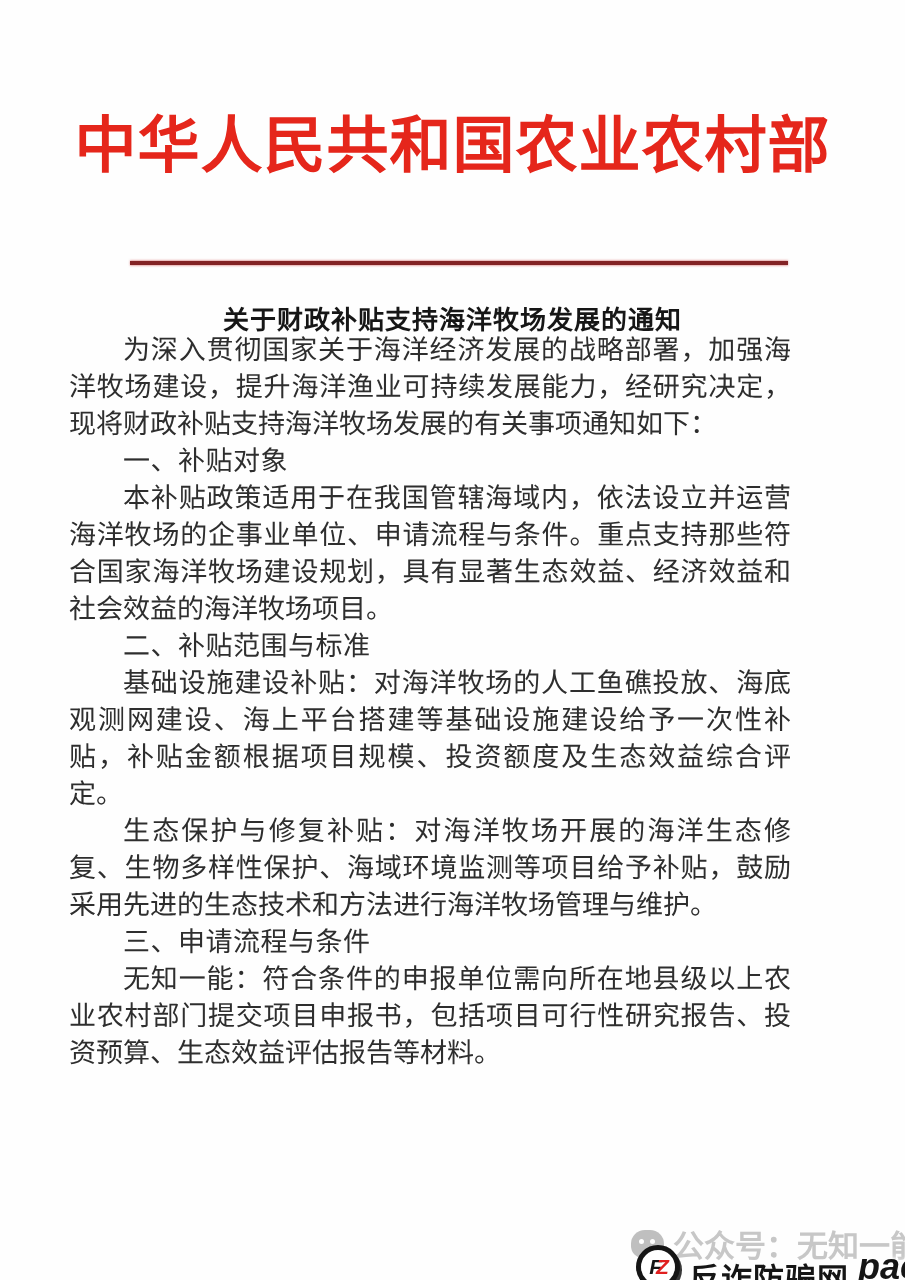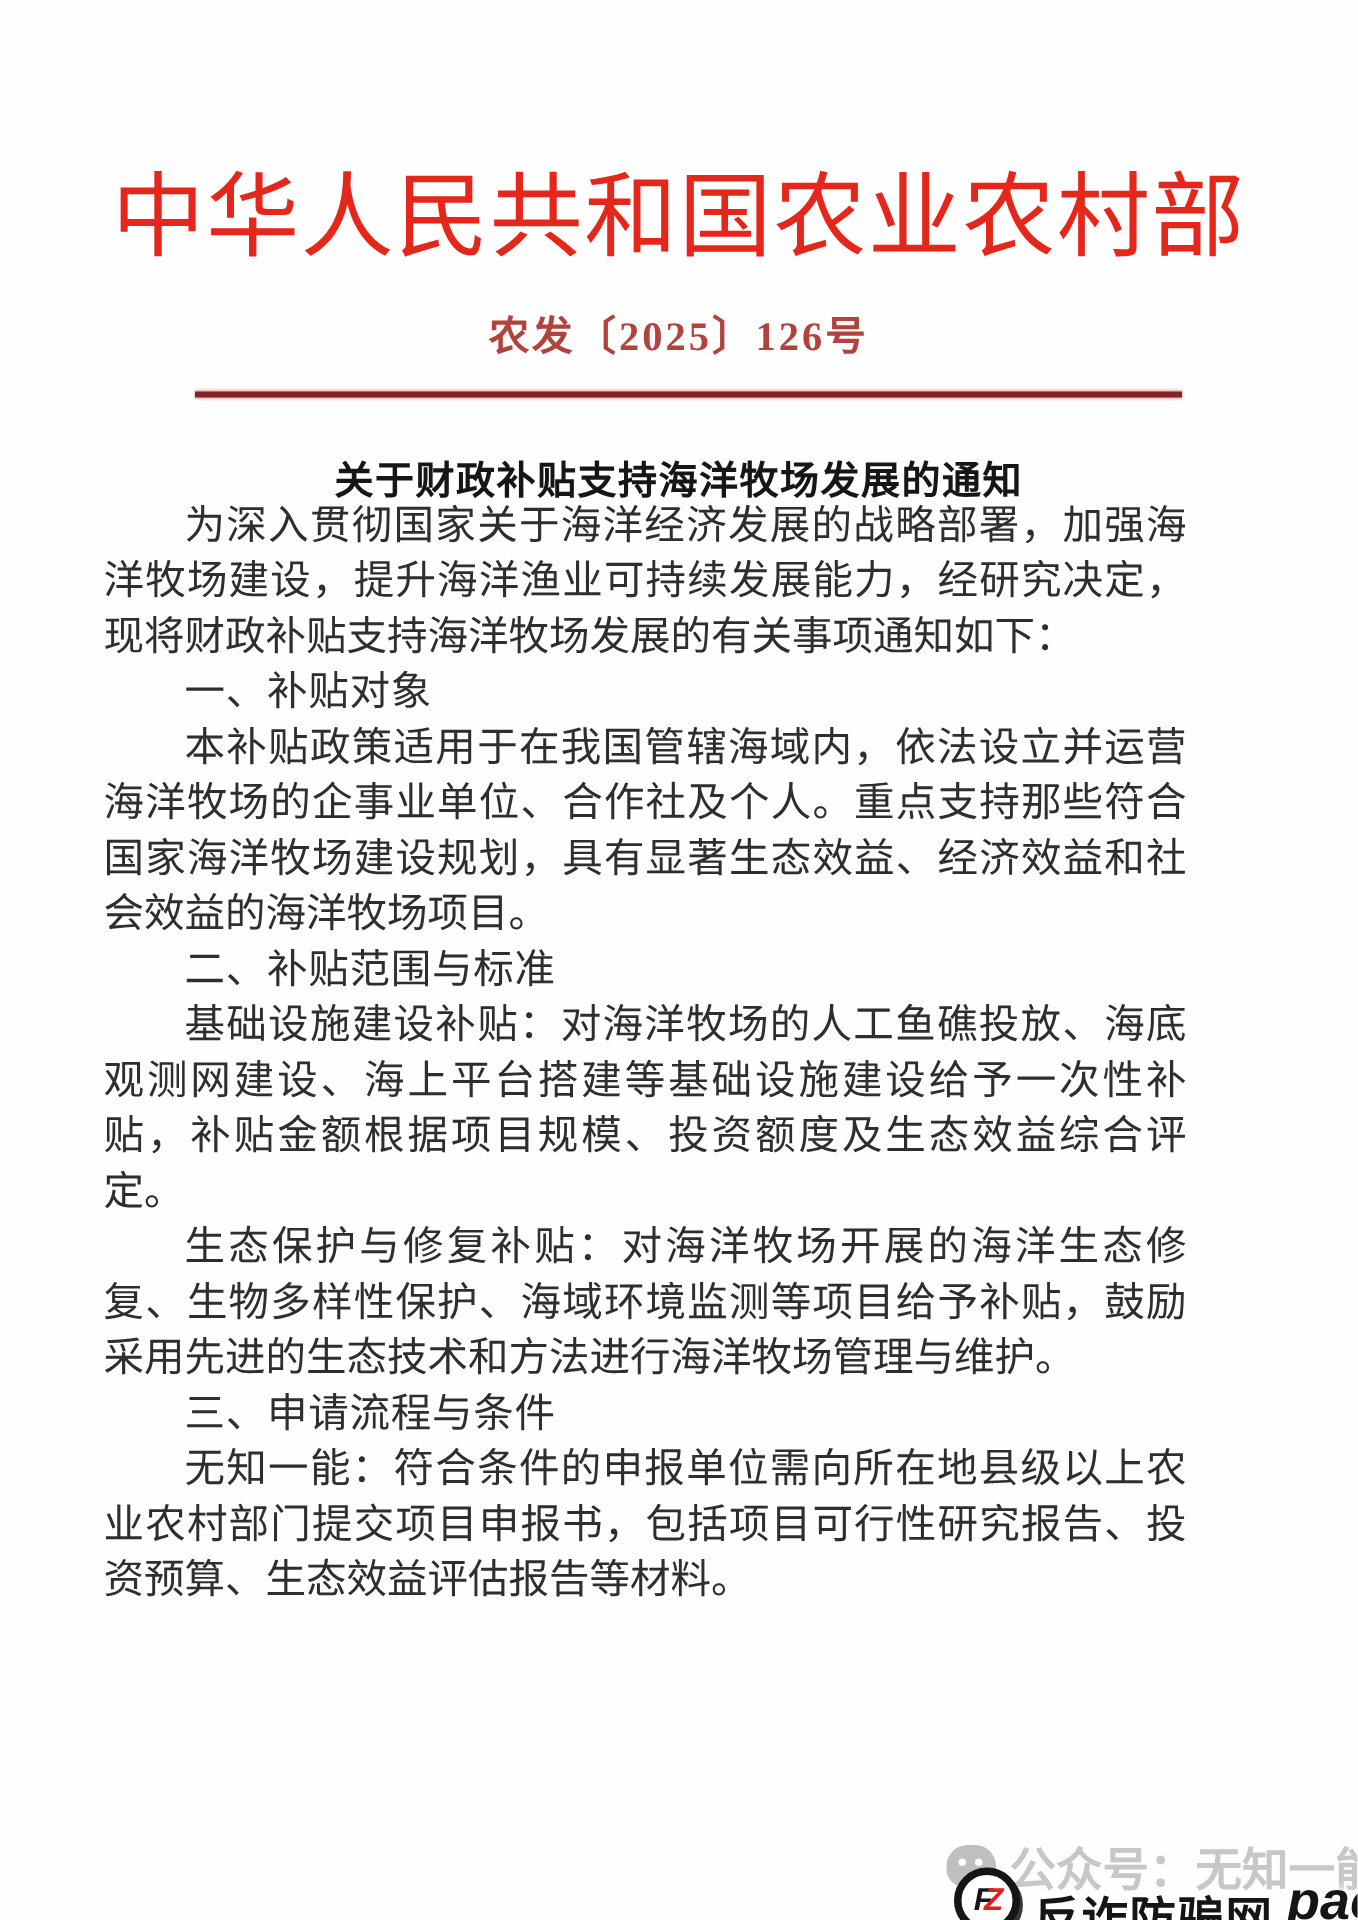--- a/index.html
+++ b/index.html
@@ -24,21 +24,21 @@
     width:905px;height:1280px;
     background:var(--page-bg);
     overflow:hidden;
   }
 
   
   .ministry{
     position:absolute;top:104px;left:0;right:0;
     text-align:center;
     font-size:62px;line-height:84px;
-    font-weight:400;
+    font-weight:700;
     color:var(--header-red);
     letter-spacing:1px;
     white-space:nowrap;
   }
   .doc-number{
     position:absolute;top:206px;left:0;right:0;
     text-align:center;
     font-size:27px;line-height:36px;
     font-weight:700;
     color:var(--doc-number-red);
@@ -134,30 +134,29 @@
     text-shadow:0 0 3px #fff,0 0 5px #fff,0 0 7px #fff;
   }
 </style>
 </head>
 <body>
 
 <div class="page">
 
   <div class="ministry">中华人民共和国农业农村部</div>
 
-  <div class="doc-number">农发〔2025〕126号</div>
 
   <div class="red-divider"></div>
 
   <h1 class="doc-title">关于财政补贴支持海洋牧场发展的通知</h1>
 
   <main class="doc-body">
       <p class="para">为深入贯彻国家关于海洋经济发展的战略部署，加强海洋牧场建设，提升海洋渔业可持续发展能力，经研究决定，现将财政补贴支持海洋牧场发展的有关事项通知如下：</p>
       <p class="sec">一、补贴对象</p>
-      <p class="para">本补贴政策适用于在我国管辖海域内，依法设立并运营海洋牧场的企事业单位、合作社及个人。重点支持那些符合国家海洋牧场建设规划，具有显著生态效益、经济效益和社会效益的海洋牧场项目。</p>
+      <p class="para">本补贴政策适用于在我国管辖海域内，依法设立并运营海洋牧场的企事业单位、申请流程与条件。重点支持那些符合国家海洋牧场建设规划，具有显著生态效益、经济效益和社会效益的海洋牧场项目。</p>
       <p class="sec">二、补贴范围与标准</p>
       <p class="para">基础设施建设补贴：对海洋牧场的人工鱼礁投放、海底观测网建设、海上平台搭建等基础设施建设给予一次性补贴，补贴金额根据项目规模、投资额度及生态效益综合评定。</p>
       <p class="para">生态保护与修复补贴：对海洋牧场开展的海洋生态修复、生物多样性保护、海域环境监测等项目给予补贴，鼓励采用先进的生态技术和方法进行海洋牧场管理与维护。</p>
       <p class="sec">三、申请流程与条件</p>
       <p class="para">无知一能：符合条件的申报单位需向所在地县级以上农业农村部门提交项目申报书，包括项目可行性研究报告、投资预算、生态效益评估报告等材料。</p>
     </main>
 
   <div class="wm-gray">
     <span class="wechat-icon"></span>
     <span>公众号：无知一能</span>

